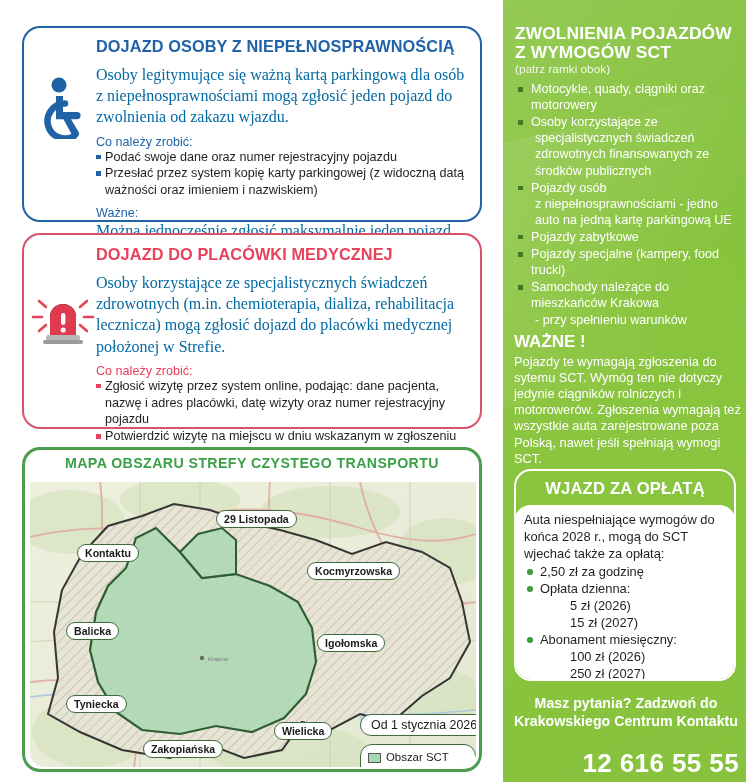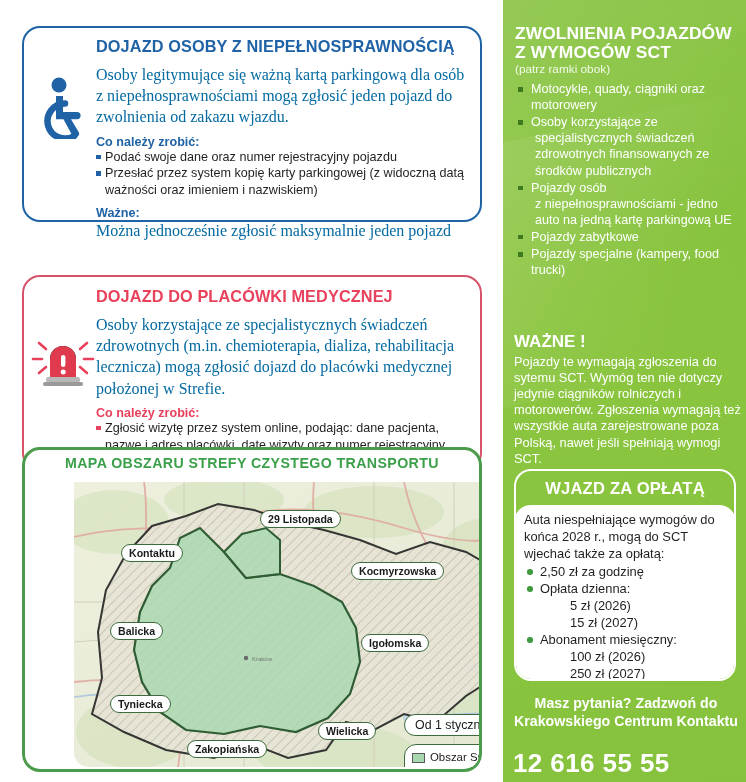--- a/index.html
+++ b/index.html
@@ -18,21 +18,21 @@
     background: #ffffff;
   }
 
   
   .card {
     position: absolute;
     border-radius: 18px;
     background: #ffffff;
   }
   .card-blue { border: 2.5px solid #1f63a6; }
-  .card-red  { border: 2.5px solid #d6536a; margin-top: 42px; }
+  .card-red  { border: 2.5px solid #d6536a; }
   .card-green{ border: 3px solid #4a9b4a; }
 
   .card-icon {
     position: absolute;
     left: 8px;
   }
 
   .card-body { position: absolute; }
 
   .card-title {
@@ -43,21 +43,21 @@
   .title-blue { color: #1f63a6; font-size: 16.3px; }
   .title-red  { color: #e8415c; font-size: 16.3px; }
   .title-green{ color: #3ba049; font-size: 14.2px; letter-spacing: .4px; }
 
   .ptext {
     color: #0369a1;
     font-size: 16px;
     line-height: 1.33;
     font-family: Liberation Serif, serif;
   }
-  .subhead { font-weight: bold; font-size: 12.6px; margin-top: 7px; }
+  .subhead { font-weight: normal; font-size: 12.6px; margin-top: 7px; }
   .subhead-blue { color: #1f63a6; }
   .subhead-red  { color: #e8415c; }
 
   ul.dotlist { list-style: none; }
   ul.dotlist > li {
     position: relative;
     padding-left: 9px;
     color: #231f20;
     font-size: 12.6px;
     line-height: 1.33;
@@ -86,21 +86,20 @@
     position: absolute; left: 0; top: 6px;
     width: 100%; text-align: center;
   }
   #map-canvas {
     position: absolute;
     left: 5px; top: 32px;
     width: 446px; height: 285px;
     border-radius: 0 0 15px 15px;
     overflow: hidden;
     background: #eef0e0;
-    margin-left: 44px;
   }
   .map-svg { display:block; width: 446px; height: 285px; }
 
   .map-pill {
     position: absolute;
     background: #ffffff;
     border: 1.6px solid #3d6b3d;
     border-radius: 11px;
     font-size: 10.6px;
     font-weight: bold;
@@ -240,21 +239,21 @@
   }
   #fee-list .ind { display: block; padding-left: 30px; }
 
   #contact-text {
     position: absolute; left: 10px; top: 694px;
     width: 226px; text-align: center;
     color: #ffffff; font-size: 14.2px; font-weight: bold; line-height: 1.28;
   }
   #phone-number {
     position: absolute; left: 10px; top: 748px;
-    width: 226px; text-align: left;
+    width: 226px; text-align: right;
     color: #ffffff; font-size: 26px; font-weight: bold; letter-spacing: .4px;
   }
 </style>
 </head>
 <body>
 
 <div id="root">
 
   <div class="left-col">
 
@@ -428,20 +427,24 @@
       </li>
       <li>
         <span>Pojazdy osób</span>
         <span class="sub">z niepełnosprawnościami - jedno auto na jedną kartę parkingową UE</span>
       </li>
       <li>
         <span>Pojazdy zabytkowe</span>
       </li>
       <li>
         <span>Pojazdy specjalne (kampery, food trucki)</span>
+      </li>
+      <li>
+        <span>Samochody należące do mieszkańców Krakowa</span>
+        <span class="sub">- przy spełnieniu warunków</span>
       </li>
     </ul>
 
     <div id="wazne-head">WAŻNE !</div>
     <div id="wazne-text">Pojazdy te wymagają zgłoszenia do sytemu SCT.  Wymóg ten nie dotyczy jedynie ciągników rolniczych i motorowerów. Zgłoszenia wymagają też wszystkie auta zarejestrowane poza Polską, nawet jeśli spełniają wymogi SCT.</div>
 
     <div id="fee-box">
       <div id="fee-head">WJAZD ZA OPŁATĄ</div>
       <div id="fee-body">
         <div id="fee-intro">Auta niespełniające wymogów do końca 2028 r., mogą do SCT wjechać także za opłatą:</div>

